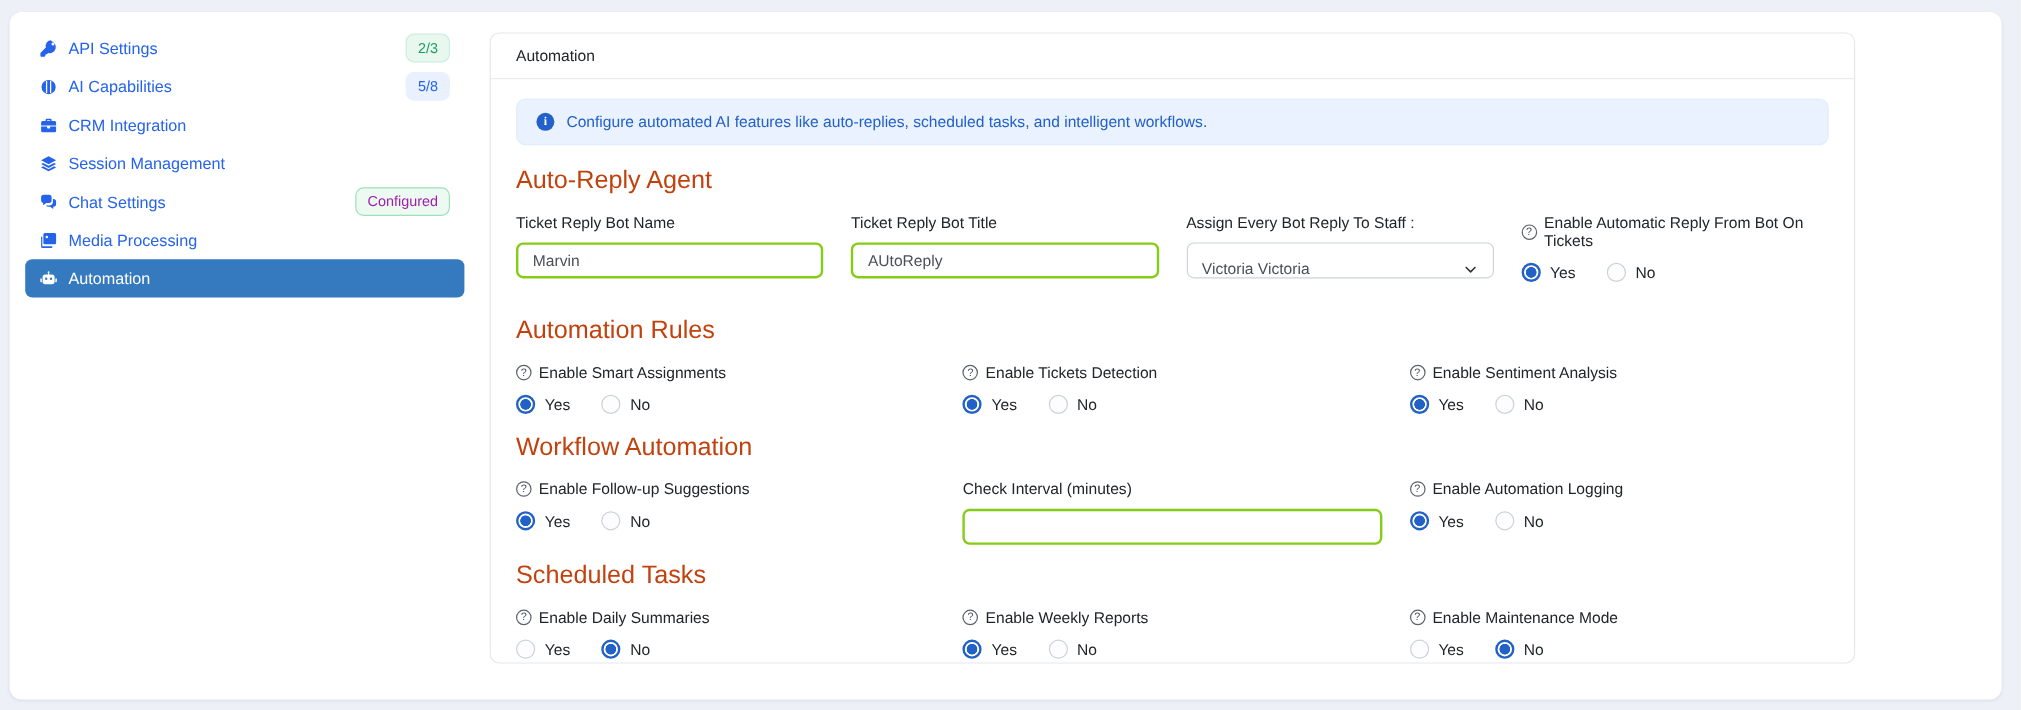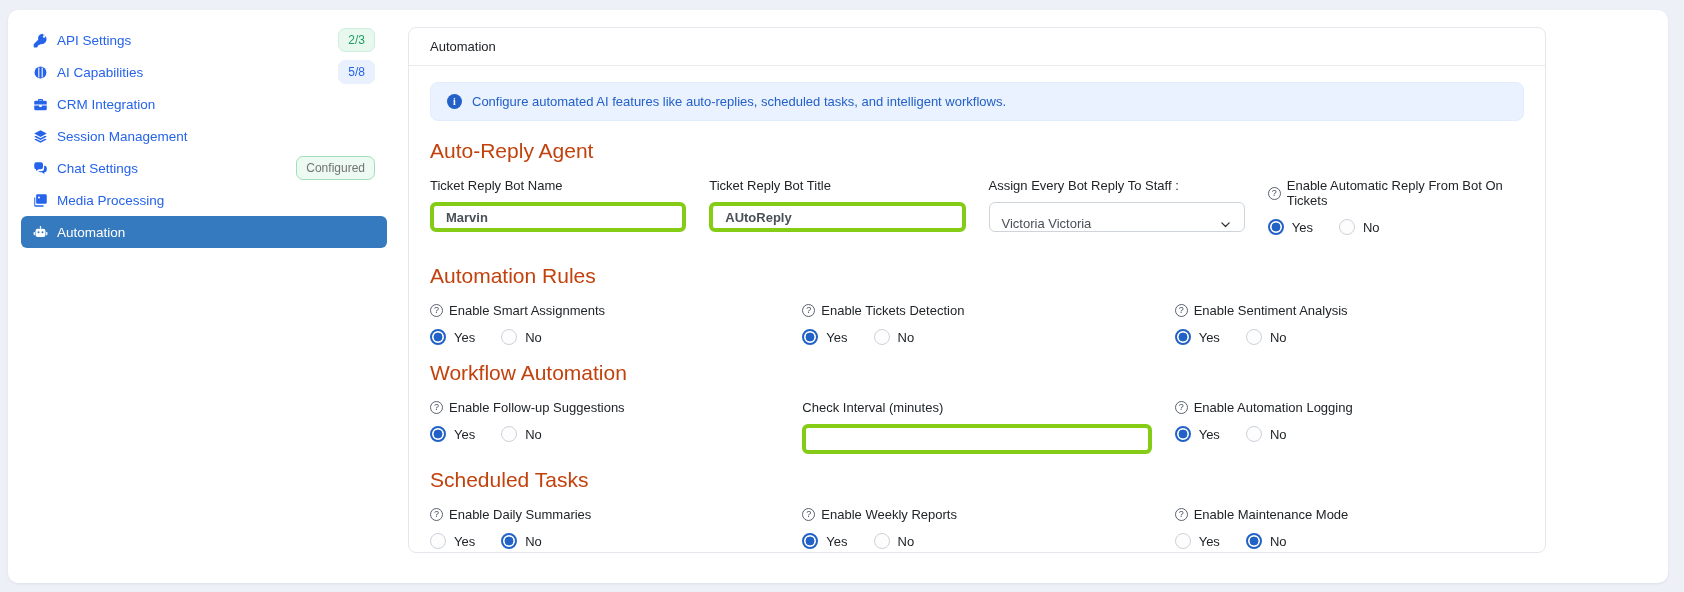--- a/index.html
+++ b/index.html
@@ -25,21 +25,21 @@
     padding:0 12px; border-radius:6px; cursor:pointer;
     color:#2563eb; font-size:13.5px;
   }
   .side-item .sicon { width:15px; height:15px; flex:0 0 15px; display:inline-flex; color:#2563eb; }
   .side-item .sicon svg { width:100%; height:100%; }
   .side-item.active { background:#3579be; color:#fff; }
   .side-item.active .sicon { color:#fff; }
   .badge { margin-left:auto; font-size:12px; line-height:1; padding:5px 9px; border-radius:7px; white-space:nowrap; }
   .badge.success { background:#e8f8ee; color:#1f9d61; border:1px solid #cceedd;text-align:center; }
   .badge.info    { background:#e8f1fd; color:#2563eb; border:1px solid #e8f1fd; }
-  .badge.success-outline { background:#ecfaf1; color:#737373; border:1px solid #9fe0bd; }
+  .badge.success-outline { background:#ecfaf1; color:#a21caf; border:1px solid #9fe0bd; }
 
   
   .panel {
     position:absolute; left:400px; top:17px; width:1138px; height:526px;
     background:#fff; border:1px solid #e4e7ec; border-radius:8px;
   }
   .panel-header {
     padding:11px 21px; border-bottom:1px solid #e9ebef;
     font-size:13px; color:#212529;
   }
@@ -61,24 +61,23 @@
   .grid4 { display:grid; grid-template-columns:repeat(4,1fr); gap:23px; margin-bottom:27px; }
   .grid3 { display:grid; grid-template-columns:repeat(3,1fr); gap:23px; margin-bottom:14px; }
 
   .field-label { display:flex; align-items:center; gap:6px; margin-bottom:9px; font-size:13px; color:#212529; }
   .q-icon {
     width:13px; height:13px; border-radius:50%; border:1.3px solid #5a6270;
     color:#454c57; display:inline-flex; align-items:center; justify-content:center;
     font-size:9px; line-height:1; flex:0 0 13px;
   }
   .text-input {
-    width:100%; height:30px; border:4px solid #84cc16; border-radius:6px;
+    width:100%; height:30px; border:2px solid #84cc16; border-radius:6px;
     padding:0 12px; font-size:13px; color:#495057; background:#fff; outline:none;
     font-family:inherit;
-    font-weight:bold;
   }
   .select-box {
     width:100%; height:30px; border:1px solid #ced4da; border-radius:6px;
     padding:0 12px; display:flex; align-items:flex-end; justify-content:space-between;
     font-size:13px; color:#495057; background:#fff; cursor:pointer;
   }
   .radio-row { display:flex; align-items:center; gap:26px; min-height:20px; }
   .radio-opt { display:flex; align-items:center; gap:8px; cursor:pointer; font-size:13px; color:#212529; }
   .radio {
     width:16px; height:16px; border-radius:50%;

